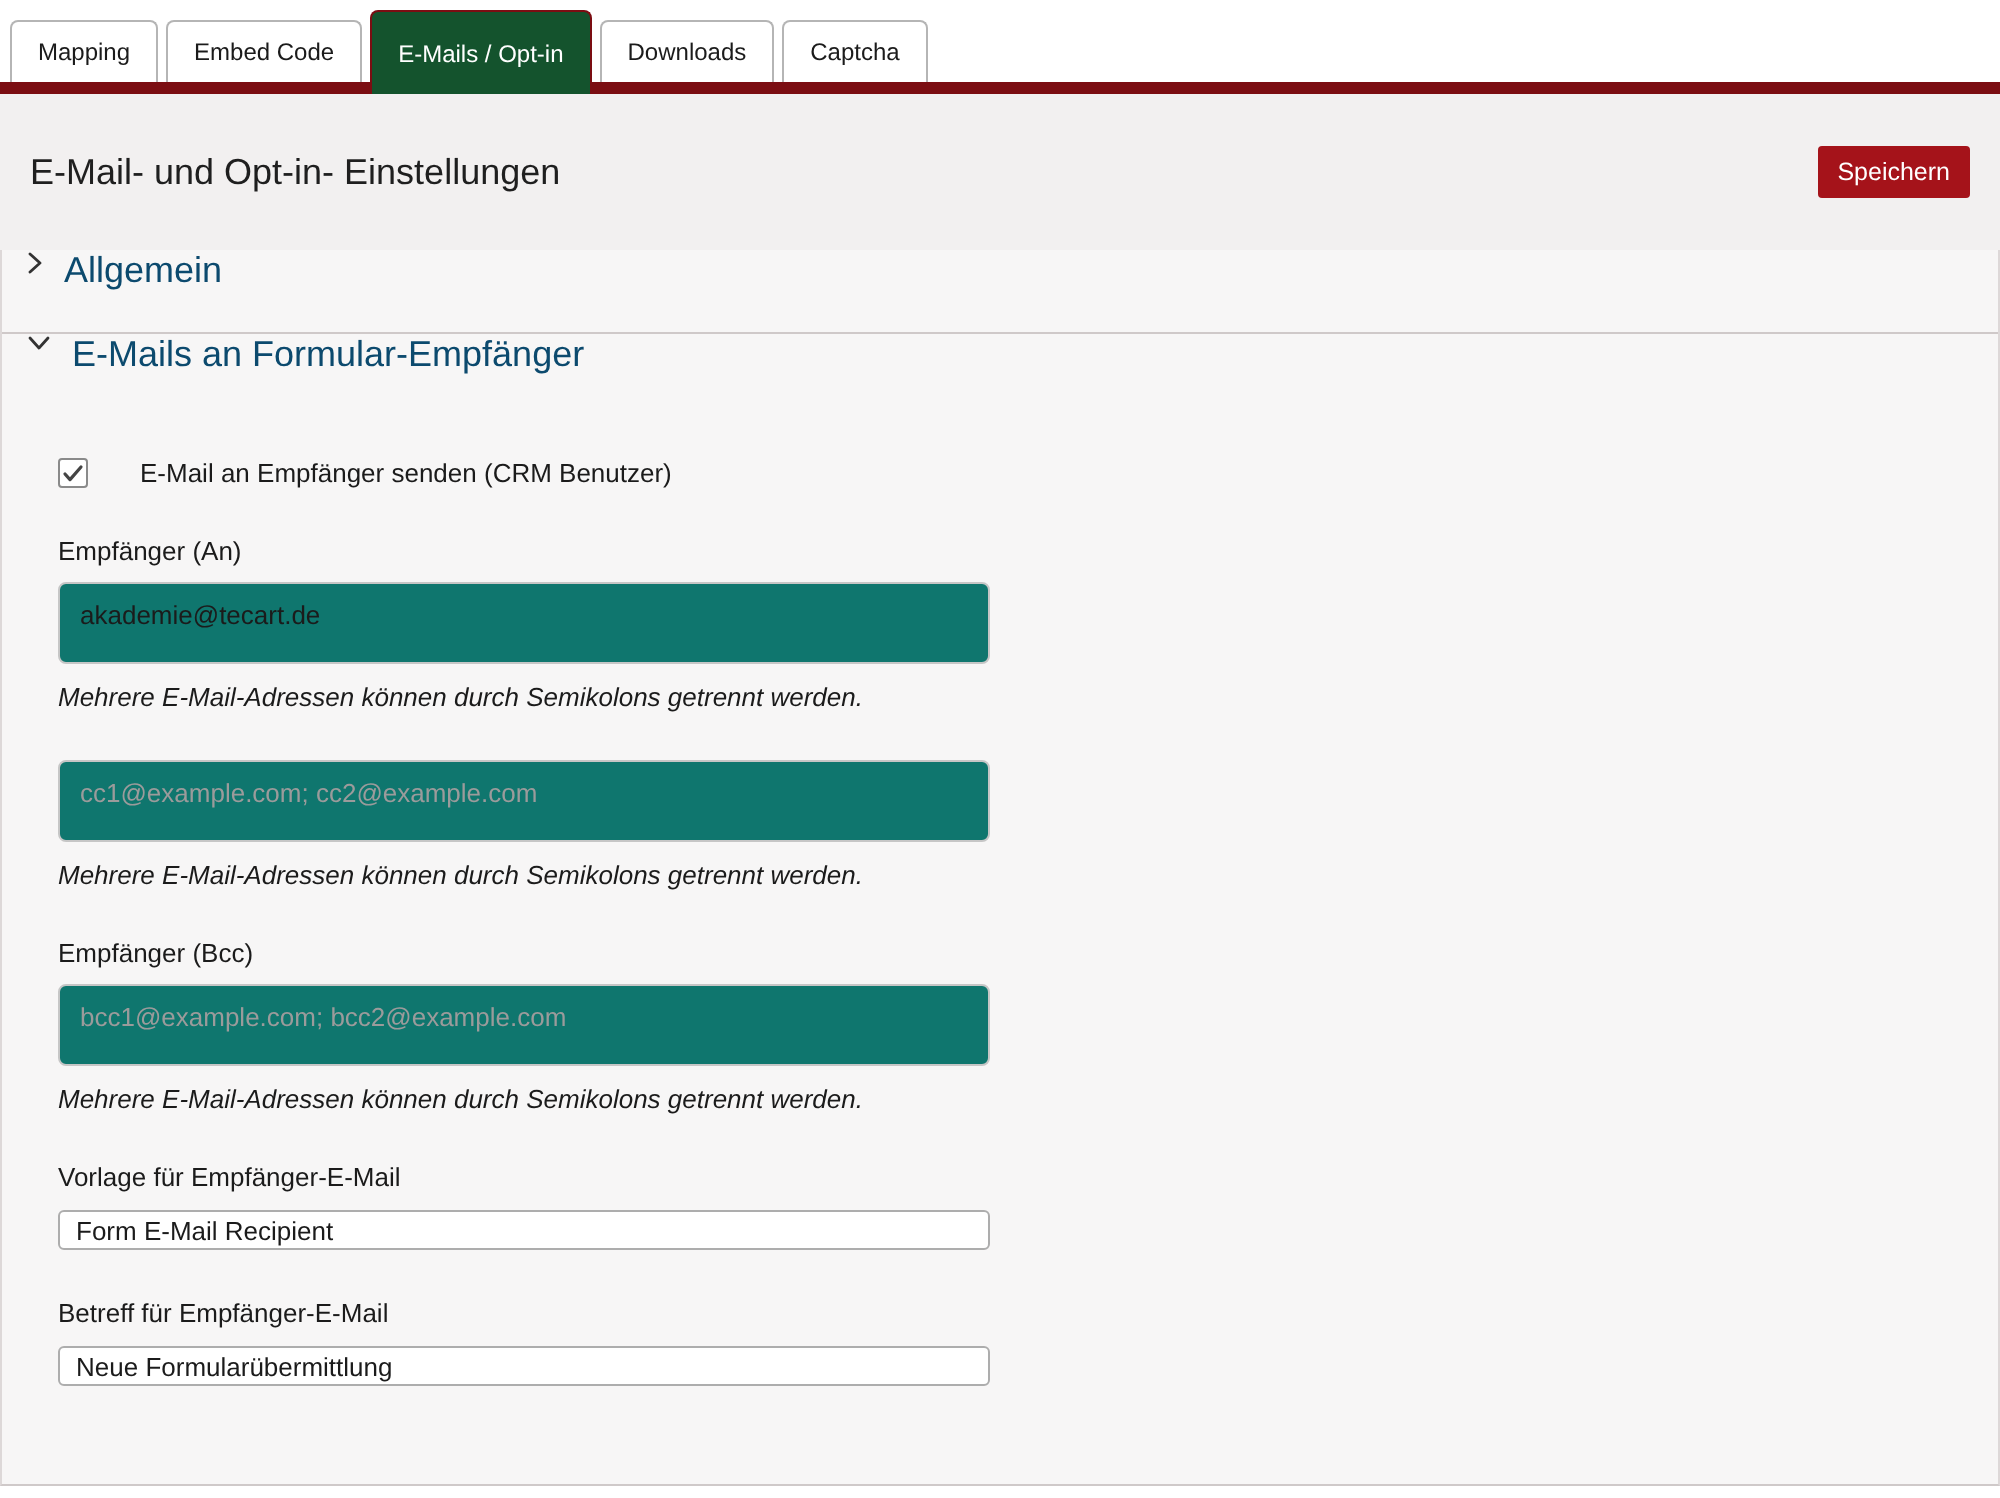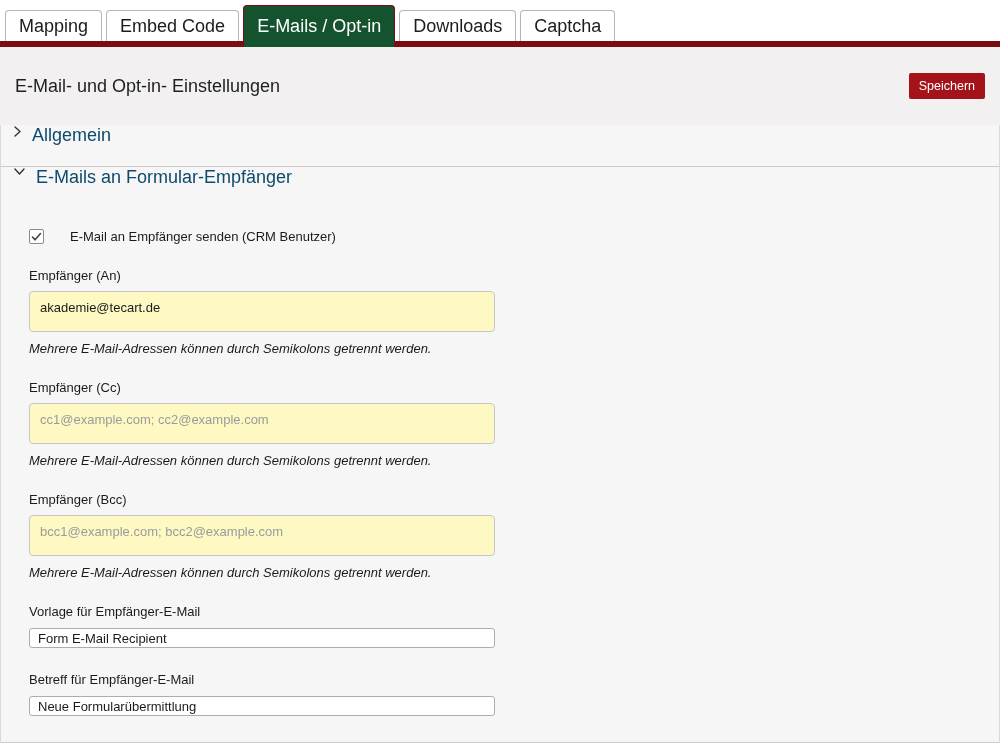--- a/index.html
+++ b/index.html
@@ -13,21 +13,21 @@
   }
 
   
   .tabbar { position:relative; height:47px; background:#ffffff; }
   .tabbar-underline { position:absolute; left:0; right:0; bottom:0; height:6px; background:#7b0d12; }
   .tabs { position:absolute; bottom:0; left:5px; display:flex; align-items:flex-end; gap:4px; }
   .tab {
     height:31px; margin-bottom:6px;
     background:#ffffff; border:1px solid #b5b5b5; border-bottom:none;
     border-radius:4px 4px 0 0;
-    padding:0 13px; font-size:18px;
+    padding:0 13px; font-size:12px;
     display:flex; align-items:center;
     color:#1b1b1b; cursor:pointer; position:relative; z-index:1;
     white-space:nowrap;
   }
   .tab.active {
     height:42px; margin-bottom:0;
     background:#14532d; border-color:#7b0d12; color:#ffffff;
   }
 
   
@@ -65,21 +65,21 @@
   .checkbox-row { display:flex; align-items:center; gap:26px; font-size:13px; cursor:pointer; }
   .checkbox {
     width:15px; height:15px; background:#ffffff;
     border:1px solid #8a8a8a; border-radius:2px;
     display:flex; align-items:center; justify-content:center; flex:0 0 auto;
   }
   .field { margin-top:24px; }
   .field-label { display:block; font-size:13px; margin-bottom:8px; color:#1b1b1b; }
   .input-big {
     width:466px; height:41px;
-    background:#fef9c3; border:1px solid #c6c6c6; border-radius:4px;
+    background:#0f766e; border:1px solid #c6c6c6; border-radius:4px;
     padding:8px 10px; resize:none; outline:none;
     font-family:"Liberation Sans", sans-serif; font-size:13px; color:#1b1b1b;
     display:block; line-height:15px;
   }
   .input-big::placeholder { color:#9b9b9b; opacity:1; }
   .input-small {
     width:466px; height:20px;
     background:#ffffff; border:1px solid #adadad; border-radius:3px;
     padding:0 8px; outline:none;
     font-family:Liberation Sans, sans-serif; font-size:13px; color:#1b1b1b;
@@ -138,21 +138,20 @@
       <span>E-Mail an Empfänger senden (CRM Benutzer)</span>
     </div>
 
     <div class="field">
       <label class="field-label">Empfänger (An)</label>
       <textarea class="input-big" spellcheck="false" style="">akademie@tecart.de</textarea>
       <div class="help">Mehrere E-Mail-Adressen können durch Semikolons getrennt werden.</div>
     </div>
 
     <div class="field">
-      <label class="field-label">Empfänger (Cc)</label>
       <textarea class="input-big" spellcheck="false" placeholder="cc1@example.com; cc2@example.com" style=""></textarea>
       <div class="help">Mehrere E-Mail-Adressen können durch Semikolons getrennt werden.</div>
     </div>
 
     <div class="field">
       <label class="field-label">Empfänger (Bcc)</label>
       <textarea class="input-big" spellcheck="false" placeholder="bcc1@example.com; bcc2@example.com" style=""></textarea>
       <div class="help">Mehrere E-Mail-Adressen können durch Semikolons getrennt werden.</div>
     </div>
 

